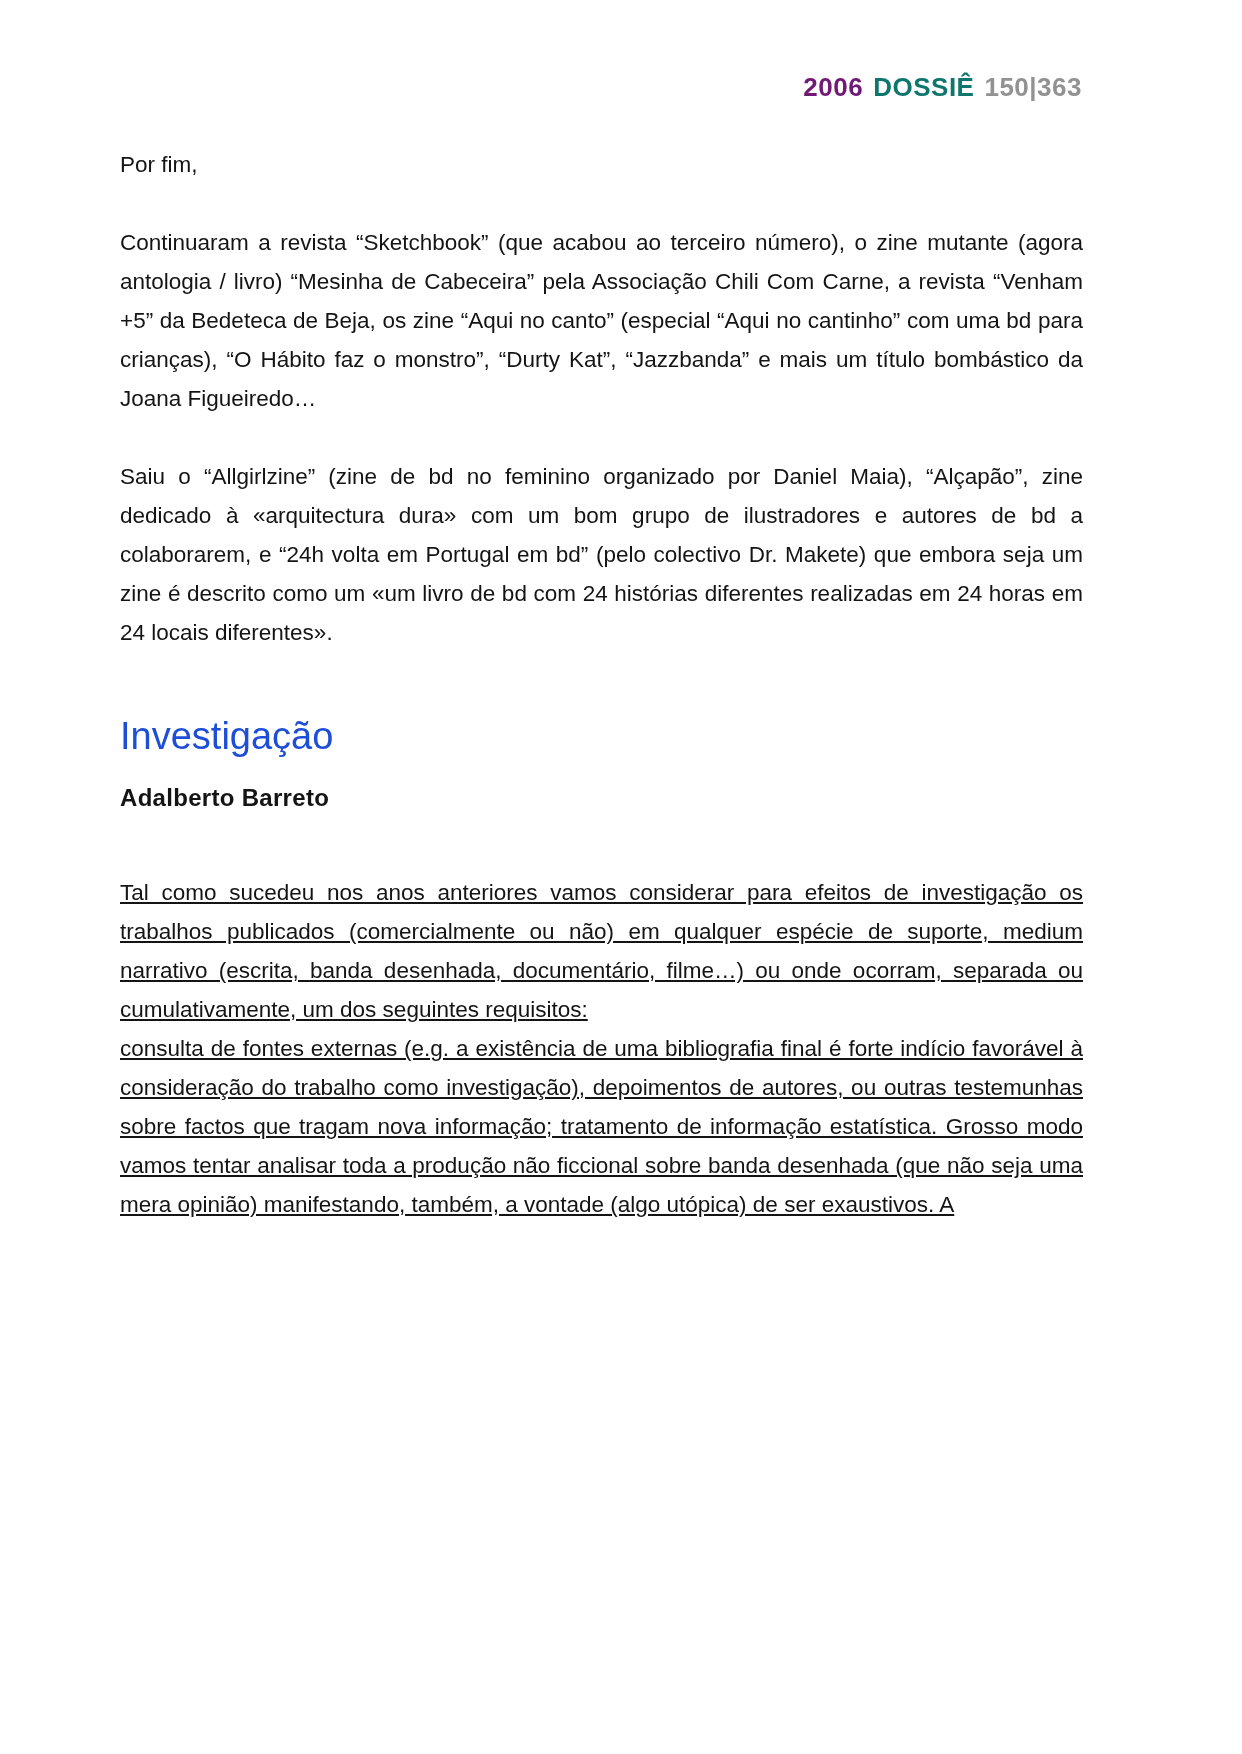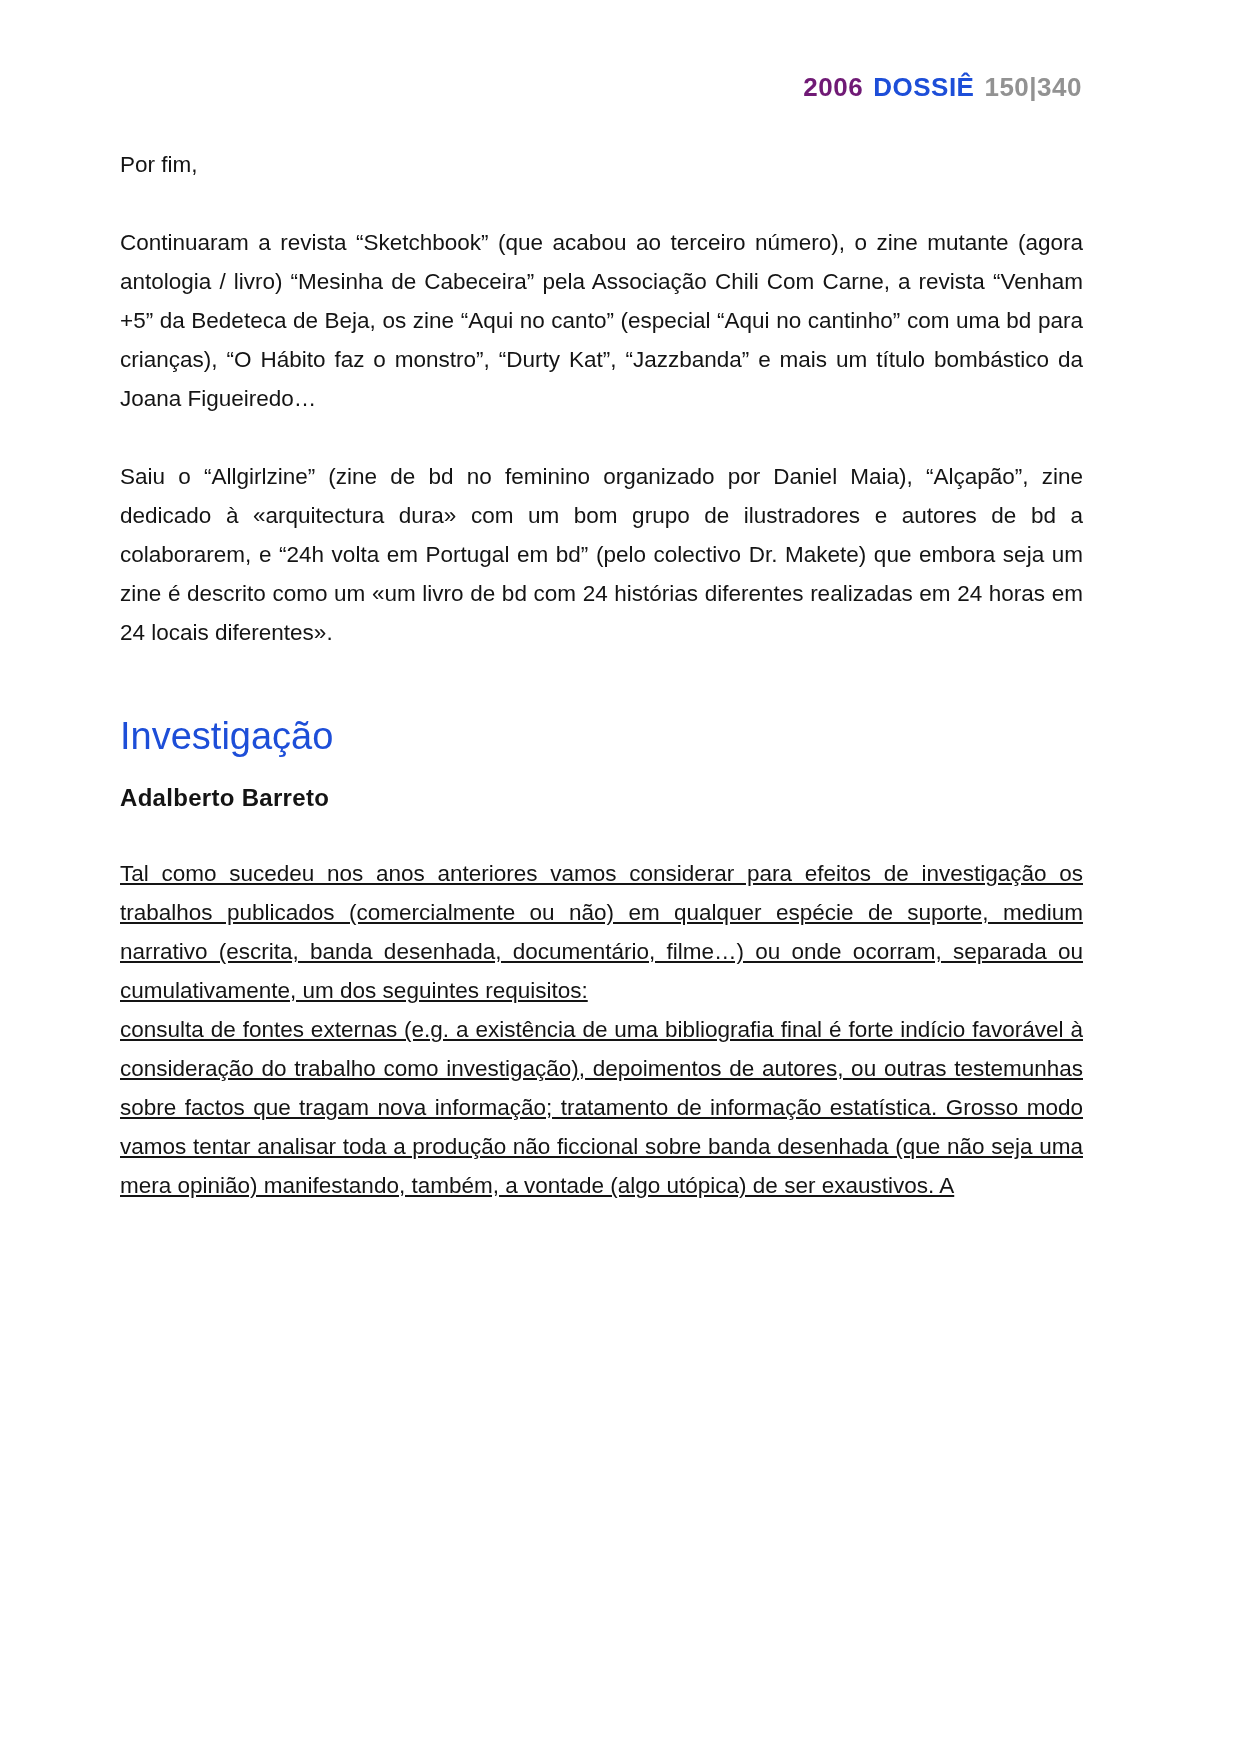--- a/index.html
+++ b/index.html
@@ -17,21 +17,21 @@
     overflow: hidden;
   }
   .header {
     padding: 72px 160px 0 160px;
     text-align: right;
     font-size: 26px;
     font-weight: 700;
     letter-spacing: 0.5px;
   }
   .header .year { color: #701a75; }
-  .header .doss { color: #1d4ed8; margin-left: 10px; }
+  .header .doss { color: #0f766e; margin-left: 10px; }
   .header .pages { color: #929292; margin-left: 10px; }
   .body {
     padding: 42px 159px 0 120px;
     font-size: 22.5px;
     line-height: 39px;
     color: #141414;
   }
   .body p {
     text-align: justify;
     margin: 0 0 39px 0;
@@ -42,31 +42,31 @@
     font-size: 38px;
     font-weight: 400;
     line-height: 44px;
     margin: 62px 0 20px 0;
     text-align: left;
   }
   .author {
     font-size: 24px;
     font-weight: 700;
     letter-spacing: 0.3px;
-    margin: 0 0 37px 0;
+    margin: 0 0 56px 0;
     text-align: left;
   }
 </style>
 </head>
 <body>
 
 <div class="page">
 
   <div class="header">
-    <span class="year">2006</span><span class="doss">DOSSIÊ</span><span class="pages">150|340</span>
+    <span class="year">2006</span><span class="doss">DOSSIÊ</span><span class="pages">150|363</span>
   </div>
 
   <div class="body">
     <p>Por fim,</p>
     <p>Continuaram a revista “Sketchbook” (que acabou ao terceiro número), o zine mutante (agora antologia / livro) “Mesinha de Cabeceira” pela Associação Chili Com Carne, a revista “Venham +5” da Bedeteca de Beja, os zine “Aqui no canto” (especial “Aqui no cantinho” com uma bd para crianças), “O Hábito faz o monstro”, “Durty Kat”, “Jazzbanda” e mais um título bombástico da Joana Figueiredo…</p>
     <p>Saiu o “Allgirlzine” (zine de bd no feminino organizado por Daniel Maia), “Alçapão”, zine dedicado à «arquitectura dura» com um bom grupo de ilustradores e autores de bd a colaborarem, e “24h volta em Portugal em bd” (pelo colectivo Dr. Makete) que embora seja um zine é descrito como um «um livro de bd com 24 histórias diferentes realizadas em 24 horas em 24 locais diferentes».</p>
 
     <h1 class="section-heading">Investigação</h1>
     <div class="author">Adalberto Barreto</div>
 

